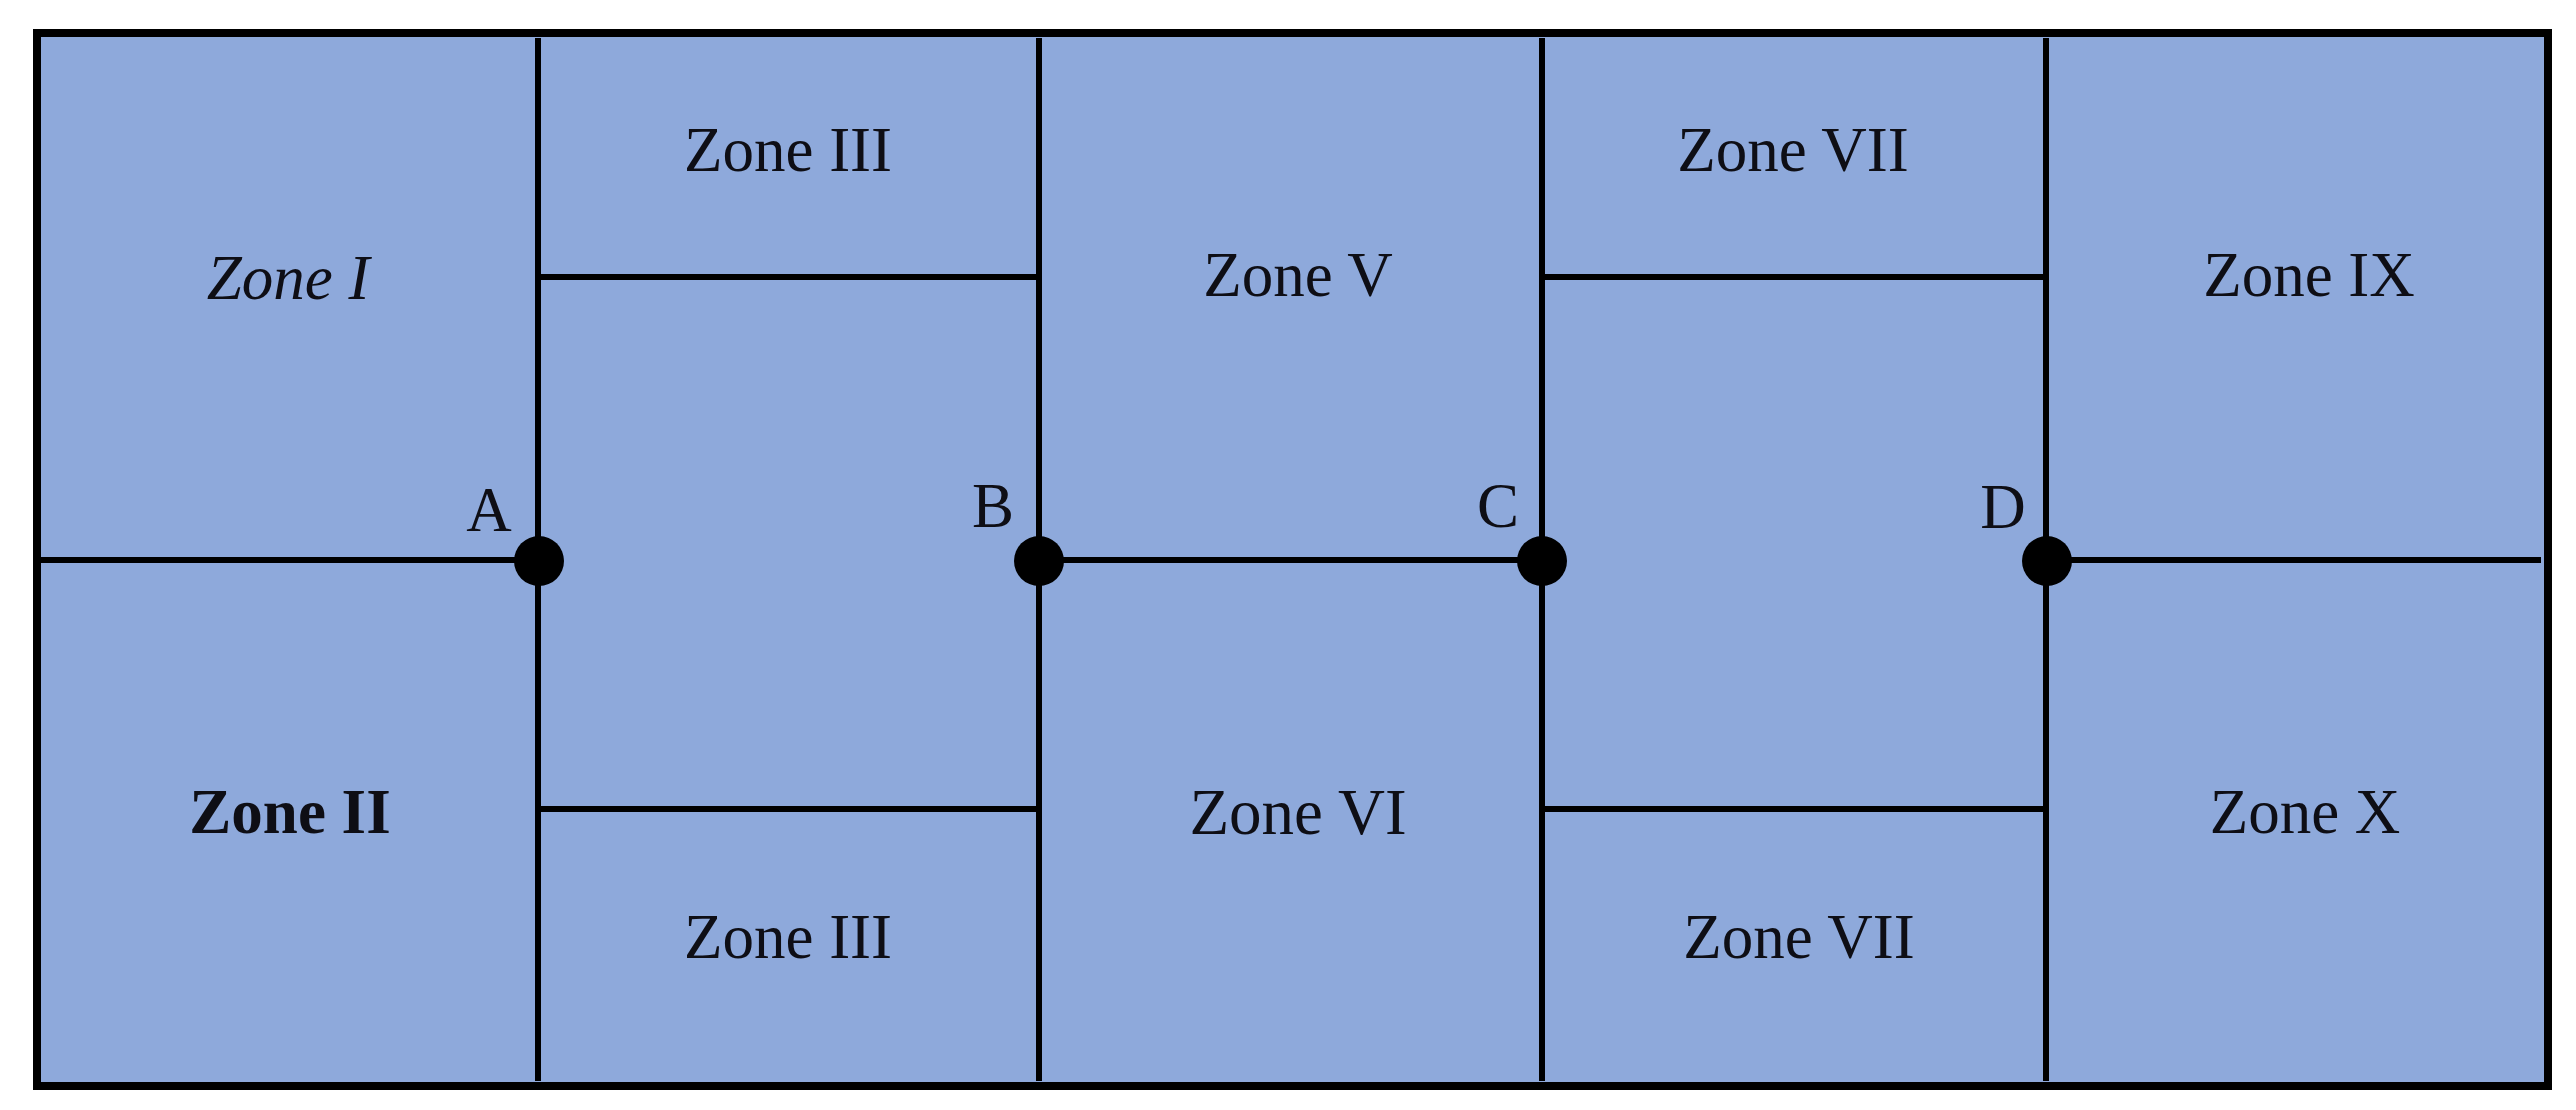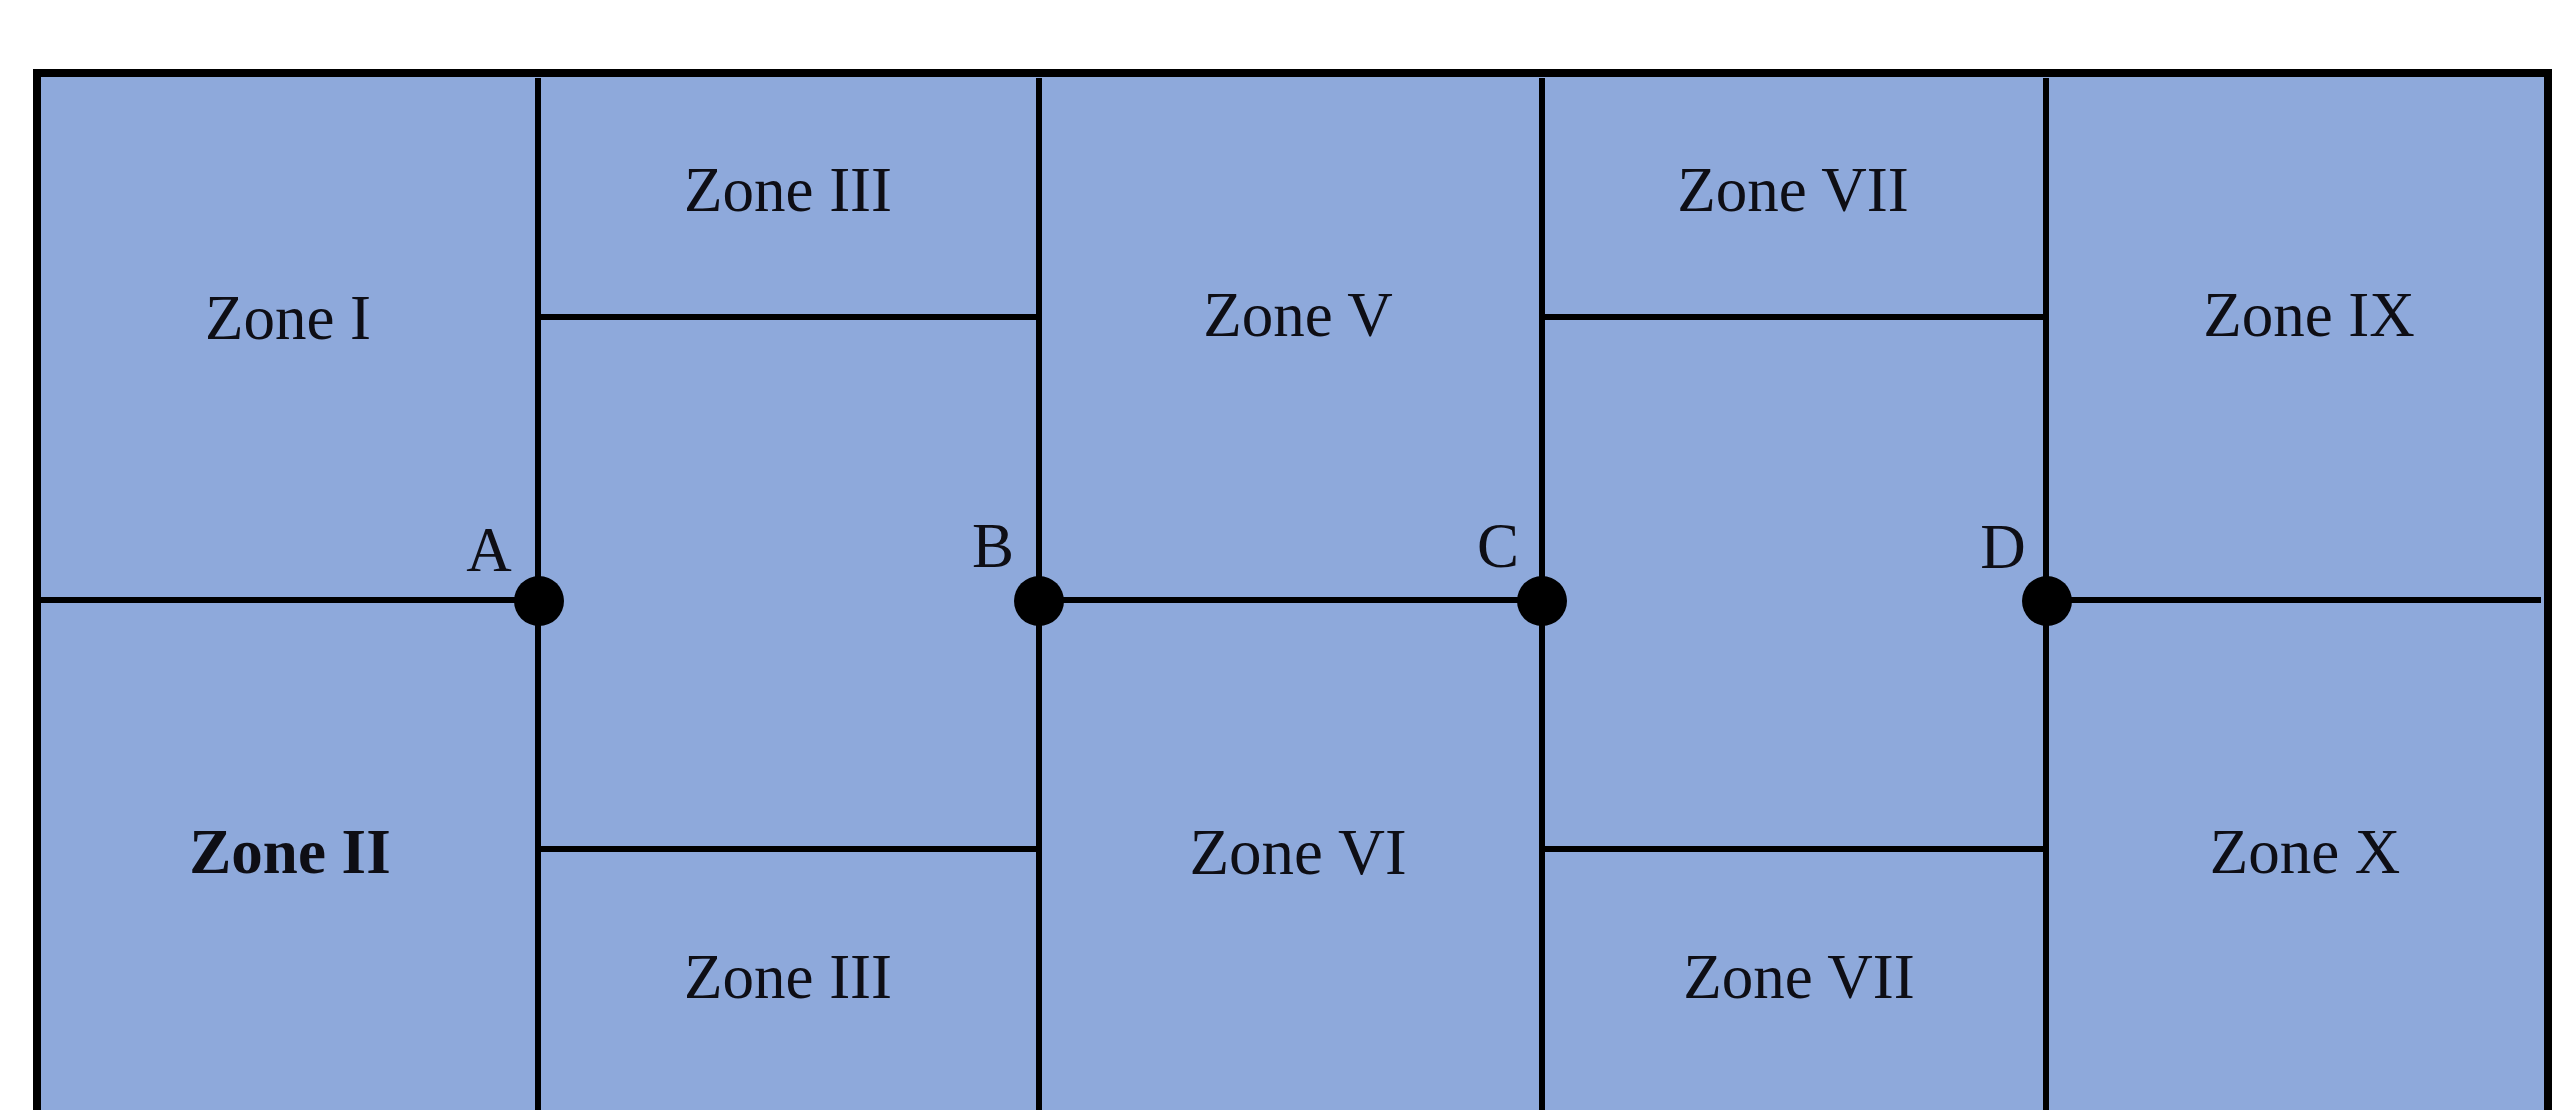--- a/index.html
+++ b/index.html
@@ -5,21 +5,21 @@
   html, body {
     margin: 0;
     padding: 0;
     background: #ffffff;
   }
   #diagram-canvas {
     position: relative;
     overflow: hidden;
     font-family: "Liberation Serif", "DejaVu Serif", serif;
   }
-  .abs { position: absolute; margin-top: 40px; }
+  .abs { position: absolute; }
   .frame { box-sizing: border-box; }
   .dot { border-radius: 50%; }
   .zone-label, .point-label {
     transform: translate(-50%, -50%);
     line-height: 1;
     white-space: nowrap;
   }
 </style>
 </head>
 <body style="background: rgb(255, 255, 255);">
@@ -30,21 +30,21 @@
     <div class="abs vline" style="left: 1036px; top: 38px; width: 6.2px; height: 1043px; background: rgb(0, 0, 0);"></div>
     <div class="abs vline" style="left: 1539px; top: 38px; width: 6.2px; height: 1043px; background: rgb(0, 0, 0);"></div>
     <div class="abs vline" style="left: 2043px; top: 38px; width: 6.2px; height: 1043px; background: rgb(0, 0, 0);"></div>
     <div class="abs hline" style="left: 40px; top: 557px; width: 508px; height: 6.2px; background: rgb(0, 0, 0);"></div>
     <div class="abs hline" style="left: 1030px; top: 557px; width: 522px; height: 6.2px; background: rgb(0, 0, 0);"></div>
     <div class="abs hline" style="left: 2038px; top: 557px; width: 503px; height: 6.2px; background: rgb(0, 0, 0);"></div>
     <div class="abs hline" style="left: 538px; top: 274px; width: 500px; height: 6.2px; background: rgb(0, 0, 0);"></div>
     <div class="abs hline" style="left: 1542px; top: 274px; width: 505px; height: 6.2px; background: rgb(0, 0, 0);"></div>
     <div class="abs hline" style="left: 538px; top: 806px; width: 500px; height: 6.2px; background: rgb(0, 0, 0);"></div>
     <div class="abs hline" style="left: 1542px; top: 806px; width: 505px; height: 6.2px; background: rgb(0, 0, 0);"></div>
-    <div class="abs zone-label" style="left: 288px; top: 278px; font-size: 63px; color: rgb(14, 14, 21);">Zone I</div>
+    <div class="abs zone-label" style="left: 288px; top: 278px; font-size: 63px; color: rgb(14, 14, 21); font-style: italic;">Zone I</div>
     <div class="abs zone-label" style="left: 290px; top: 812px; font-size: 63px; color: rgb(14, 14, 21); font-weight: bold;">Zone II</div>
     <div class="abs zone-label" style="left: 788px; top: 150px; font-size: 63px; color: rgb(14, 14, 21);">Zone III</div>
     <div class="abs zone-label" style="left: 788px; top: 937px; font-size: 63px; color: rgb(14, 14, 21);">Zone III</div>
     <div class="abs zone-label" style="left: 1298px; top: 275px; font-size: 63px; color: rgb(14, 14, 21);">Zone V</div>
     <div class="abs zone-label" style="left: 1298px; top: 812px; font-size: 65px; color: rgb(14, 14, 21);">Zone VI</div>
     <div class="abs zone-label" style="left: 1793px; top: 150px; font-size: 63px; color: rgb(14, 14, 21);">Zone VII</div>
     <div class="abs zone-label" style="left: 1799px; top: 937px; font-size: 63px; color: rgb(14, 14, 21);">Zone VII</div>
     <div class="abs zone-label" style="left: 2305px; top: 812px; font-size: 63px; color: rgb(14, 14, 21);">Zone X</div>
     <div class="abs zone-label" style="left: 2309px; top: 275px; font-size: 63px; color: rgb(14, 14, 21);">Zone IX</div>
     <div class="abs dot" style="left: 514px; top: 536px; width: 50px; height: 50px; background: rgb(0, 0, 0);"></div>

